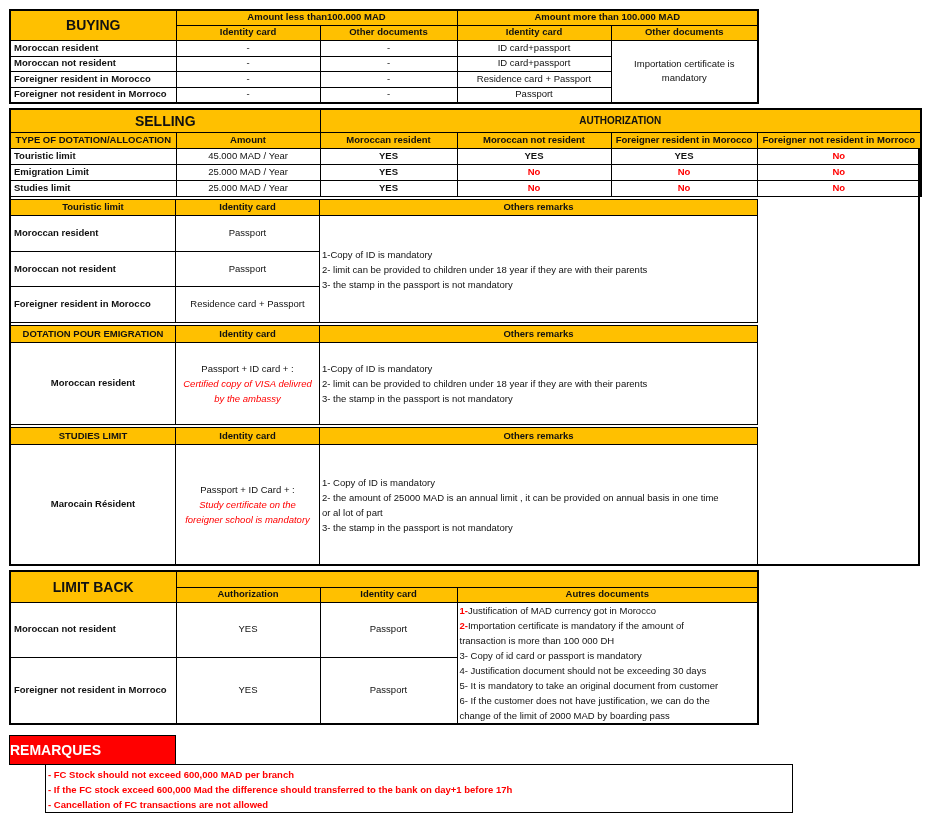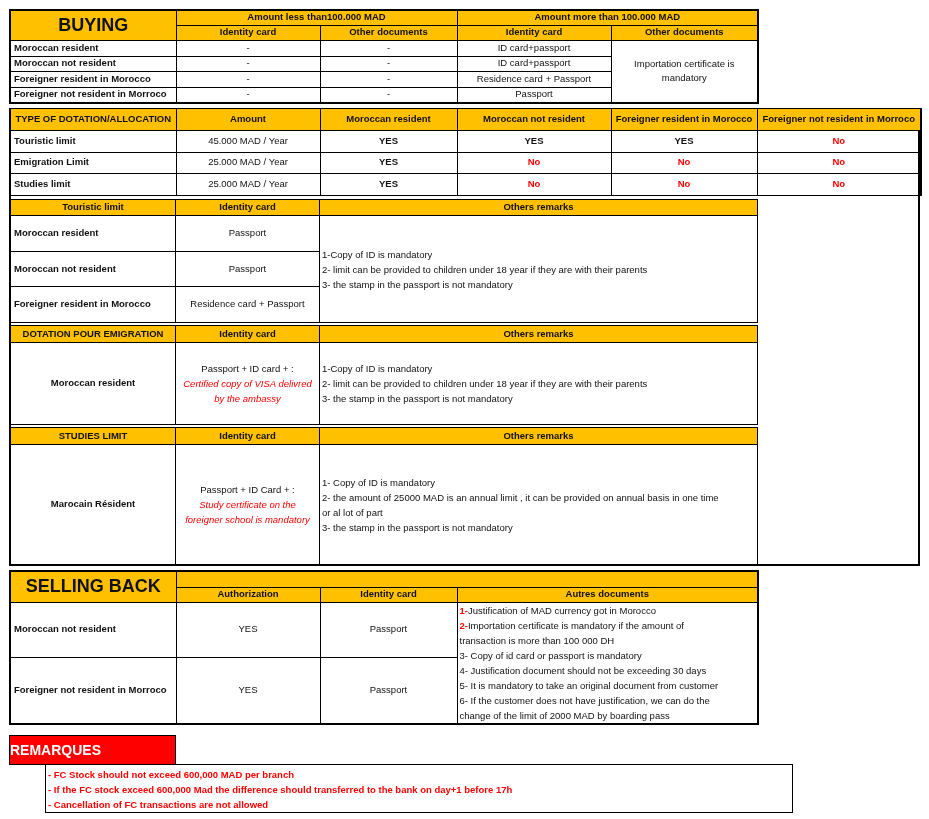--- a/index.html
+++ b/index.html
@@ -2,21 +2,21 @@
 <html><head>
 <meta charset="utf-8">
 <style>
   * { box-sizing: border-box; margin: 0; padding: 0; }
   html, body { width: 929px; height: 819px; background: #ffffff; overflow: hidden; }
   body { position: relative; font-family: "Liberation Sans", "DejaVu Sans", sans-serif; font-size: 9.5px; color: #111; }
   .abs { position: absolute; }
   table { border-collapse: collapse; table-layout: fixed; position: absolute; }
   td { border: 1px solid #000; padding: 0 3px; vertical-align: middle; overflow: hidden; white-space: nowrap; line-height: 1.15; }
   .hdr { background: #FFC000; font-weight: bold; text-align: center; }
-  .big { font-size: 18px; font-weight: bold; }
+  .big { font-size: 14px; font-weight: bold; }
   .b { font-weight: bold; }
   .c { text-align: center; }
   .l { text-align: left; }
   .no { color: #FF0000; font-weight: bold; }
   .red-it { color: #FF0000; font-style: italic; }
   .red-b { color: #FF0000; font-weight: bold; }
   .thick { border: 2px solid #000; }
   .remarks-cell { white-space: normal; line-height: 15px; padding-left: 2px; }
   .remarks-cell div { white-space: nowrap; }
   .wrap { white-space: normal; border-radius: 8px; }
@@ -80,20 +80,24 @@
 <table style="left:9px; top:108px; width:911px; height:88px;">
   <colgroup>
       <col style="width:166px">
       <col style="width:144px">
       <col style="width:137px">
       <col style="width:154px">
       <col style="width:146px">
       <col style="width:164px">
     </colgroup>
   <tbody>
+      <tr style="height:23px">
+    <td colspan="2" class="hdr big" style="border-top:2px solid #000; border-left:2px solid #000;">SELLING</td>
+    <td colspan="4" class="hdr" style="font-size:10px; border-top:2px solid #000; border-right:2px solid #000;">AUTHORIZATION</td>
+  </tr>
   <tr style="height:16px">
     <td class="hdr" style="border-left:2px solid #000;">TYPE OF DOTATION/ALLOCATION</td>
     <td class="hdr">Amount</td>
     <td class="hdr">Moroccan resident</td>
     <td class="hdr">Moroccan not resident</td>
     <td class="hdr">Foreigner resident in Morocco</td>
     <td class="hdr" style="border-right:2px solid #000; padding:0 1px;">Foreigner not resident in Morroco</td>
   </tr>
   <tr style="height:16px">
     <td class="b l" style="border-left:2px solid #000;">Touristic limit</td>
@@ -213,21 +217,21 @@
 
 <table class="thick" style="left:9px; top:570px; width:748px; height:151px;">
   <colgroup>
       <col style="width:166px">
       <col style="width:144px">
       <col style="width:137px">
       <col style="width:301px">
     </colgroup>
   <tbody>
       <tr style="height:16px">
-    <td rowspan="2" class="hdr big">SELLING BACK</td>
+    <td rowspan="2" class="hdr big">LIMIT BACK</td>
     <td colspan="3" class="hdr"></td>
   </tr>
   <tr style="height:15px">
     <td class="hdr">Authorization</td>
     <td class="hdr">Identity card</td>
     <td class="hdr">Autres documents</td>
   </tr>
   <tr style="height:55px">
     <td class="b l">Moroccan not resident</td>
     <td class="c">YES</td>

